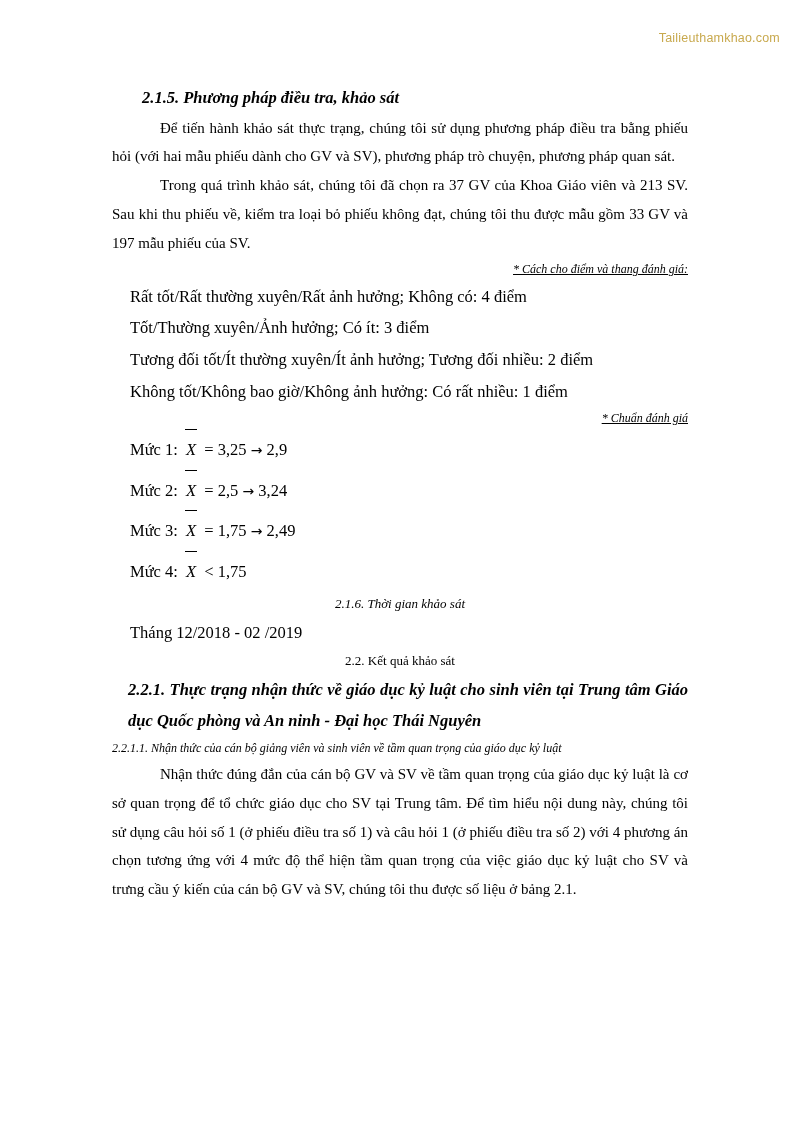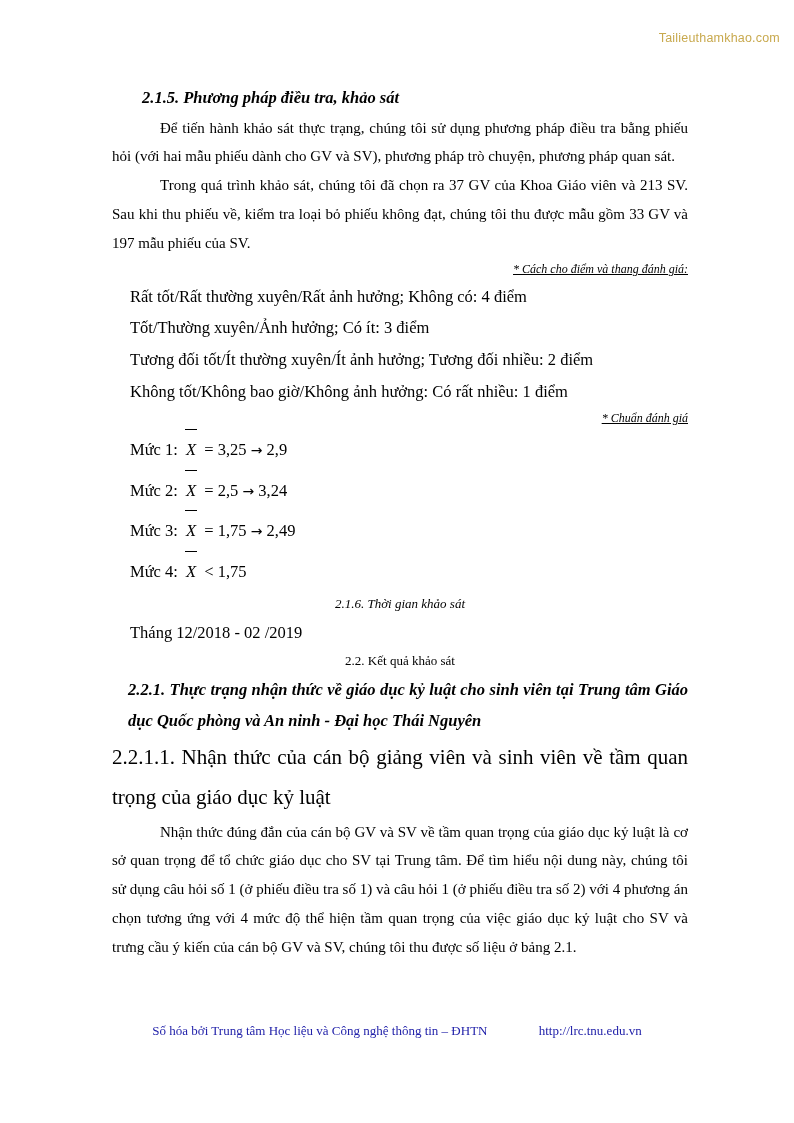--- a/index.html
+++ b/index.html
@@ -60,21 +60,22 @@
   }
   .heading-justify {
     font-weight: bold;
     font-style: italic;
     font-size: 16.5px;
     line-height: 1.92;
     text-align: justify;
     margin-left: 16px;
   }
   .italic {
-    font-size: 21px;
+    font-style: italic;
+    font-size: 12px;
     line-height: 1.92;
   }
   .indent {
     text-indent: 48px;
   }
   .plain-line {
     font-size: 16.5px;
     line-height: 1.92;
     text-align: left;
     padding-left: 18px;
@@ -192,18 +193,14 @@
     <p class="heading-plain">2.2. Kết quả khảo sát</p>
 
     <p class="heading-justify">2.2.1. Thực trạng nhận thức về giáo dục kỷ luật cho sinh viên tại Trung tâm Giáo dục Quốc phòng và An ninh - Đại học Thái Nguyên</p>
 
     <p class="italic" style="text-align:justify">2.2.1.1. Nhận thức của cán bộ giảng viên và sinh viên về tầm quan trọng của giáo dục kỷ luật</p>
 
     <p class="indent">Nhận thức đúng đắn của cán bộ GV và SV về tầm quan trọng của giáo dục kỷ luật là cơ sở quan trọng để tổ chức giáo dục cho SV tại Trung tâm. Để tìm hiểu nội dung này, chúng tôi sử dụng câu hỏi số 1 (ở phiếu điều tra số 1) và câu hỏi 1 (ở phiếu điều tra số 2) với 4 phương án chọn tương ứng với 4 mức độ thể hiện tầm quan trọng của việc giáo dục kỷ luật cho SV và trưng cầu ý kiến của cán bộ GV và SV, chúng tôi thu được số liệu ở bảng 2.1.</p>
 
   </div>
 
-  <div class="footer">
-    <span class="left">Số hóa bởi Trung tâm Học liệu và Công nghệ thông tin – ĐHTN</span>
-    <span class="right">http://lrc.tnu.edu.vn</span>
-  </div>
 
 </div>
 
 </body></html>

